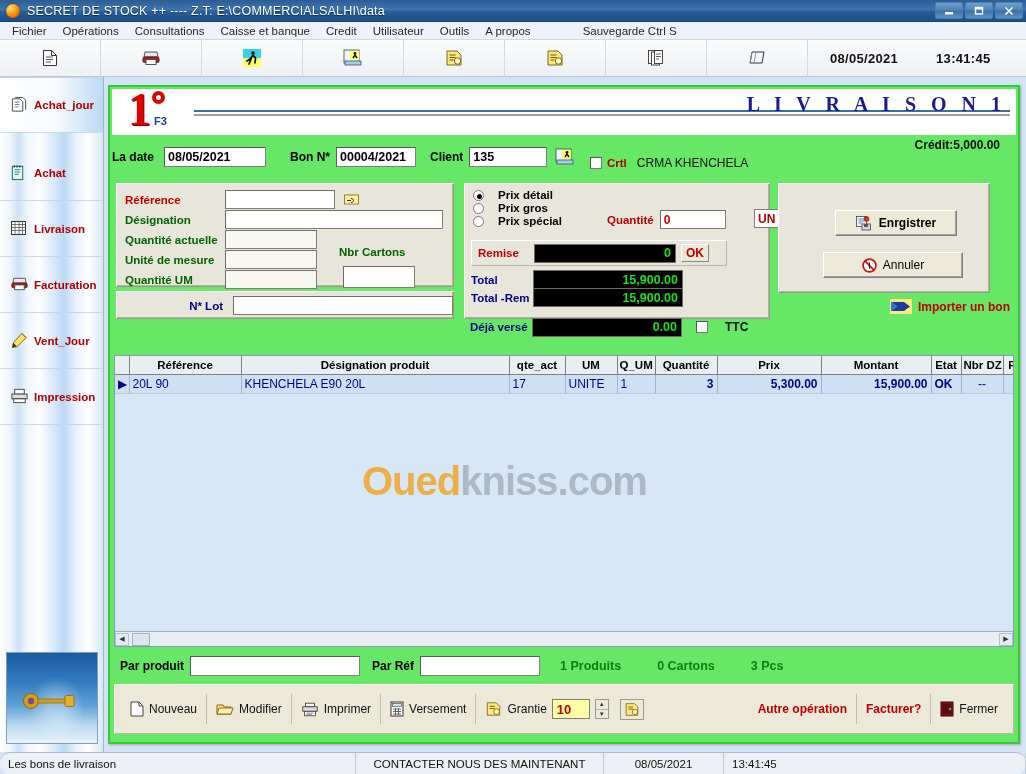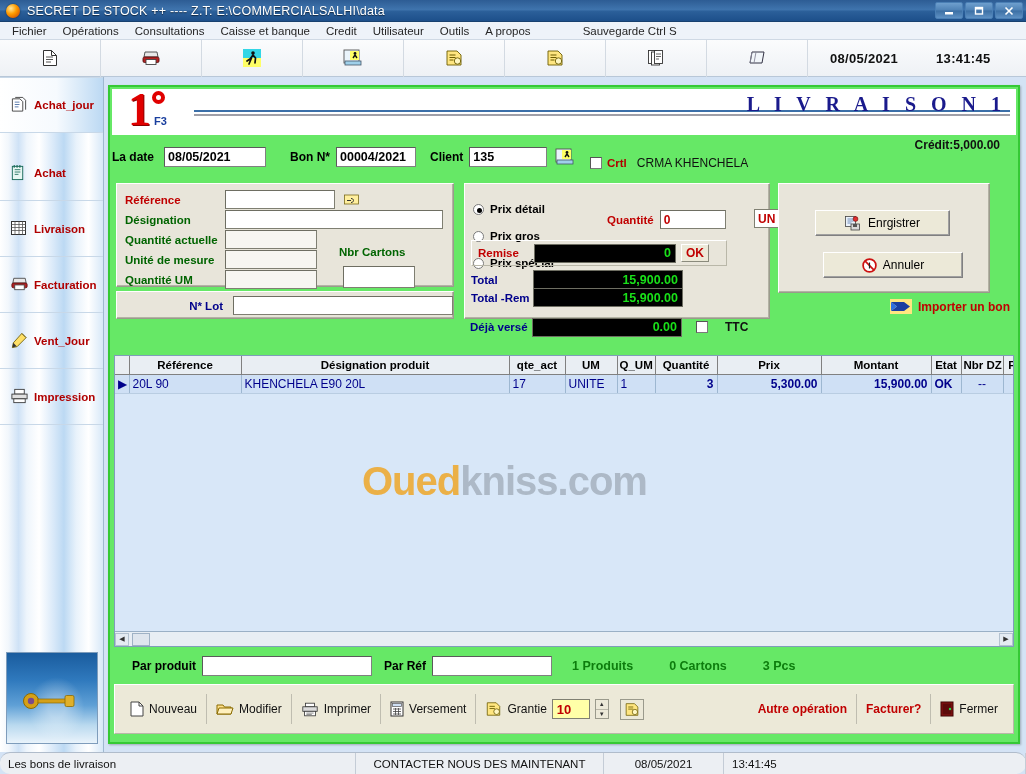--- a/index.html
+++ b/index.html
@@ -205,21 +205,21 @@
   .lbl-nav{color:#00008b;font-weight:bold;font-size:11.5px;}
   .ti{
     background:#fff; border:1px solid #7f7f72;
     border-top-color:#6e6e62; border-left-color:#6e6e62;
     height:19px;
   }
   .ti.sunk{ background:#f7f6f1; }
   #panel-lot{ left:4px; top:112px; width:338px; height:28px; background:#e8e5da; }
 
   #panel-right{ left:352px; top:4px; width:306px; height:136px; background:#e8e5da; }
-  .radio{ display:flex;align-items:center;gap:6px;margin:15px 0; }
+  .radio{ display:flex;align-items:center;gap:14px;margin:1px 0; }
   .rdot{
     width:11px;height:11px;border-radius:50%;
     background:#fff;border:1px solid #7a7a7a;
     position:relative; flex:0 0 11px;
   }
   .rdot.on::after{
     content:""; position:absolute;left:3px;top:3px;width:5px;height:5px;
     border-radius:50%;background:#000;
   }
   .rlbl{color:#000;font-weight:bold;font-size:11.5px;}
@@ -317,21 +317,20 @@
     white-space:nowrap;
   }
   #watermark .o{ color:rgba(240,160,20,.78); }
   #watermark .g{ color:rgba(130,140,150,.50); }
 
   
   #search-strip{
     position:absolute; left:4px; right:4px; bottom:62px; height:28px;
     background:#66e866; display:flex; align-items:center; gap:6px;
     padding:0 6px;
-    margin-left:12px;
   }
   #search-strip .sl{color:#000;font-weight:bold;font-size:12px;}
   #search-strip .gi{color:#0d7d0d;font-weight:bold;font-size:12.5px;}
 
   
   #btnbar{
     position:absolute; left:4px; right:4px; bottom:8px; height:50px;
     background:#ece9d8; border:1px solid #b9b7a8;
     border-top-color:#fff;border-left-color:#fff;
     display:flex; align-items:center; padding:0 6px;
@@ -695,21 +694,21 @@
             <svg class="icon-svg" width="8" height="6" viewBox="0 0 8 6">
                 <path d="M0 1 L4 5 L8 1 Z" fill="#222"></path>
               </svg>
           </span>
         </span>
         <span class="lbl-red" style="margin-left:10px">Prix de vente</span>
         <span class="ti" style="width:66px;margin-left:8px;color:#c00000;font-weight:bold;font-size:12px;display:flex;align-items:center;padding-left:3px">0.00</span>
       </div>
 
       <div class="panel" id="panel-buttons">
-        <div class="btn3d" style="position:absolute;left:36px;top:26px;width:135px;height:26px;">
+        <div class="btn3d" style="position:absolute;left:56px;top:26px;width:122px;height:26px;font-weight:bold;">
           <span>
             <svg class="icon-svg" width="17" height="15" viewBox="0 0 17 15">
                 <rect x="0.5" y="0.5" width="10" height="10" fill="#eaf2fb" stroke="#444" stroke-width=".8"></rect>
                 <path d="M2.5 3h6M2.5 5h6M2.5 7h4" stroke="#5577aa" stroke-width=".8"></path>
                 <circle cx="10.5" cy="3" r="2.4" fill="#e03030" stroke="#7a1010" stroke-width=".7"></circle>
                 <rect x="6" y="8" width="8.5" height="6" fill="#d9d9d9" stroke="#444" stroke-width=".8"></rect>
                 <rect x="8" y="8" width="4" height="3" fill="#555"></rect>
               </svg>
           </span>
           <span>Enrgistrer</span>

